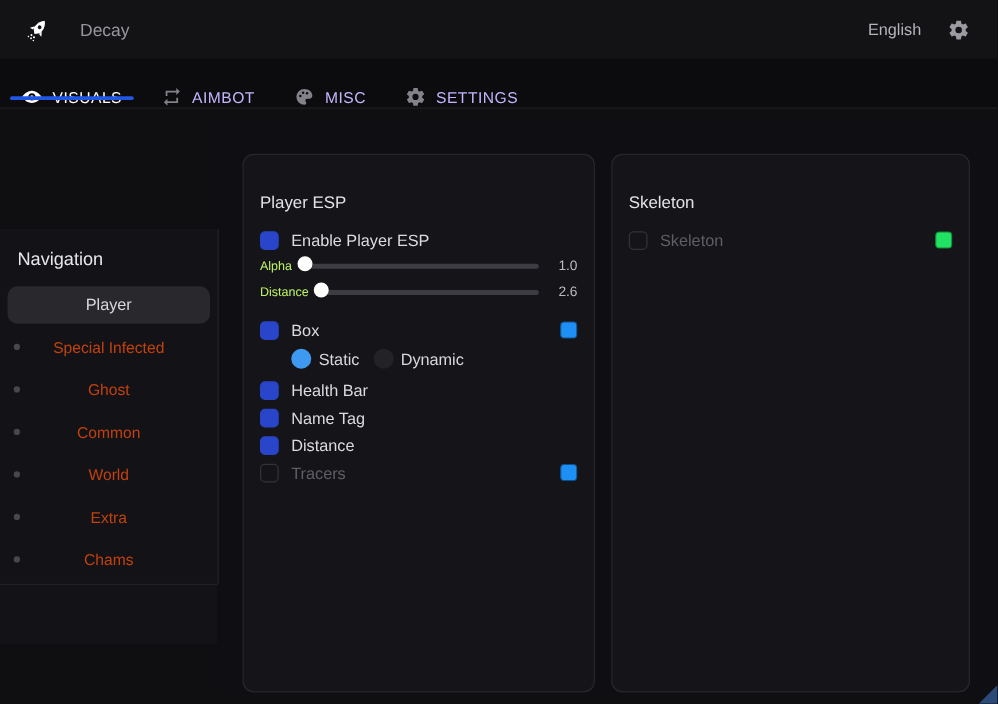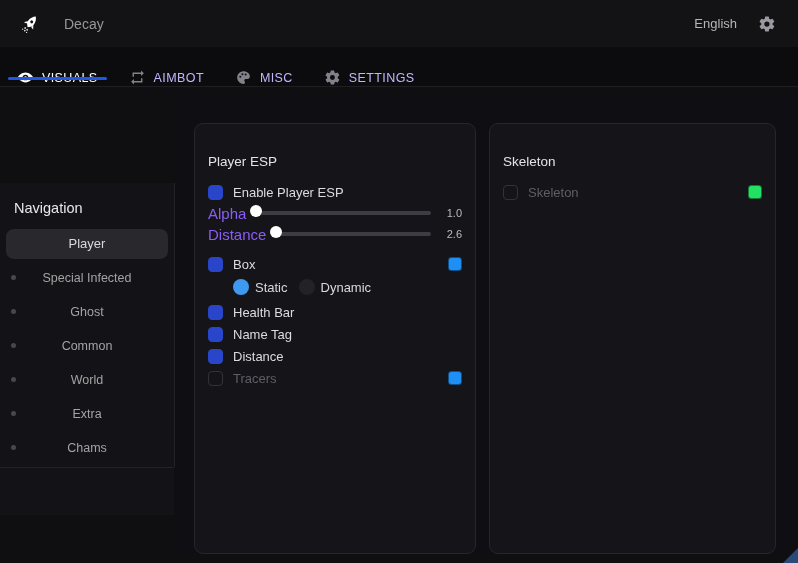--- a/index.html
+++ b/index.html
@@ -42,21 +42,21 @@
   
   .content-row { display:flex; height:475px;align-items:center; }
 
   .sidebar { position:relative; flex:0 0 175px; background:#131317;
     border-right:1px solid #222227; }
   .nav-title { padding:17px 14px 13px 14px; font-size:14.5px; color:#e8e8ea; }
   .nav-item { position:relative; height:30px; margin:0 6px 4px 6px; border-radius:8px;
     display:flex; align-items:center; justify-content:center; cursor:pointer; }
   .nav-item .dot { position:absolute; left:5px; width:5px; height:5px; border-radius:50%;
     background:#47474d; }
-  .nav-item .nav-label { font-size:12.5px; color:#a3a3a3; }
+  .nav-item .nav-label { font-size:12.5px; color:#c2410c; }
   .nav-item.selected { background:#28282d; }
   .nav-item.selected .nav-label { color:#d9d9dc; font-size:13px; }
 
   .user-box { position:absolute; left:0; right:0; bottom:-48px; height:48px;
     border-top:1px solid #222227; background:#131317; display:flex; align-items:center; }
 
   
   .main { flex:1; display:flex; gap:13px; padding:28px 22px 0 19px; background:#0f0f13; }
   .panel { height:431px; background:#151519; border:1px solid #26262b; border-radius:9px;
     padding:30px 13px; }
@@ -67,21 +67,21 @@
   .row { display:flex; align-items:center; height:16px; margin-bottom:6px; }
   .cb { width:15px; height:15px; border-radius:4px; flex:0 0 auto; cursor:pointer;
     border:1px solid #323238; background:transparent; }
   .cb.checked { background:#2945c9; border-color:#2945c9; }
   .cb-label { margin-left:10px; font-size:13px; color:#dcdcdf; }
   .cb-label.dim { color:#5e5e65; }
   .swatch { margin-left:auto; width:14px; height:14px; border-radius:3.5px; cursor:pointer;
     border:1px solid rgba(0,0,0,.45); }
 
   .slider-row { display:flex; align-items:center; height:14px; margin-bottom:7px; }
-  .slider-label { font-size:15px; color:#8b5cf6; flex:0 0 auto; }
+  .slider-label { font-size:10px; color:#bef264; flex:0 0 auto; }
   .slider-track { position:relative; flex:1; height:4px; margin:0 9px 0 10px;
     background:#3c3c42; border-radius:2px; cursor:pointer; }
   .slider-fill { position:relative; height:4px; background:#2140cf; border-radius:2px; }
   .slider-thumb { position:absolute; right:-6px; top:50%; transform:translateY(-50%);
     width:12px; height:12px; border-radius:50%; background:#ffffff; cursor:grab; }
   .slider-value { flex:0 0 22px; text-align:right; font-size:11px; color:#bbbbbf; }
 
   .radio-row { display:flex; align-items:center; margin:2px 0 8px 25px; height:18px; }
   .radio { width:16px; height:16px; border-radius:50%; cursor:pointer; flex:0 0 auto; }
   .radio.on { background:#3e9af0; }

